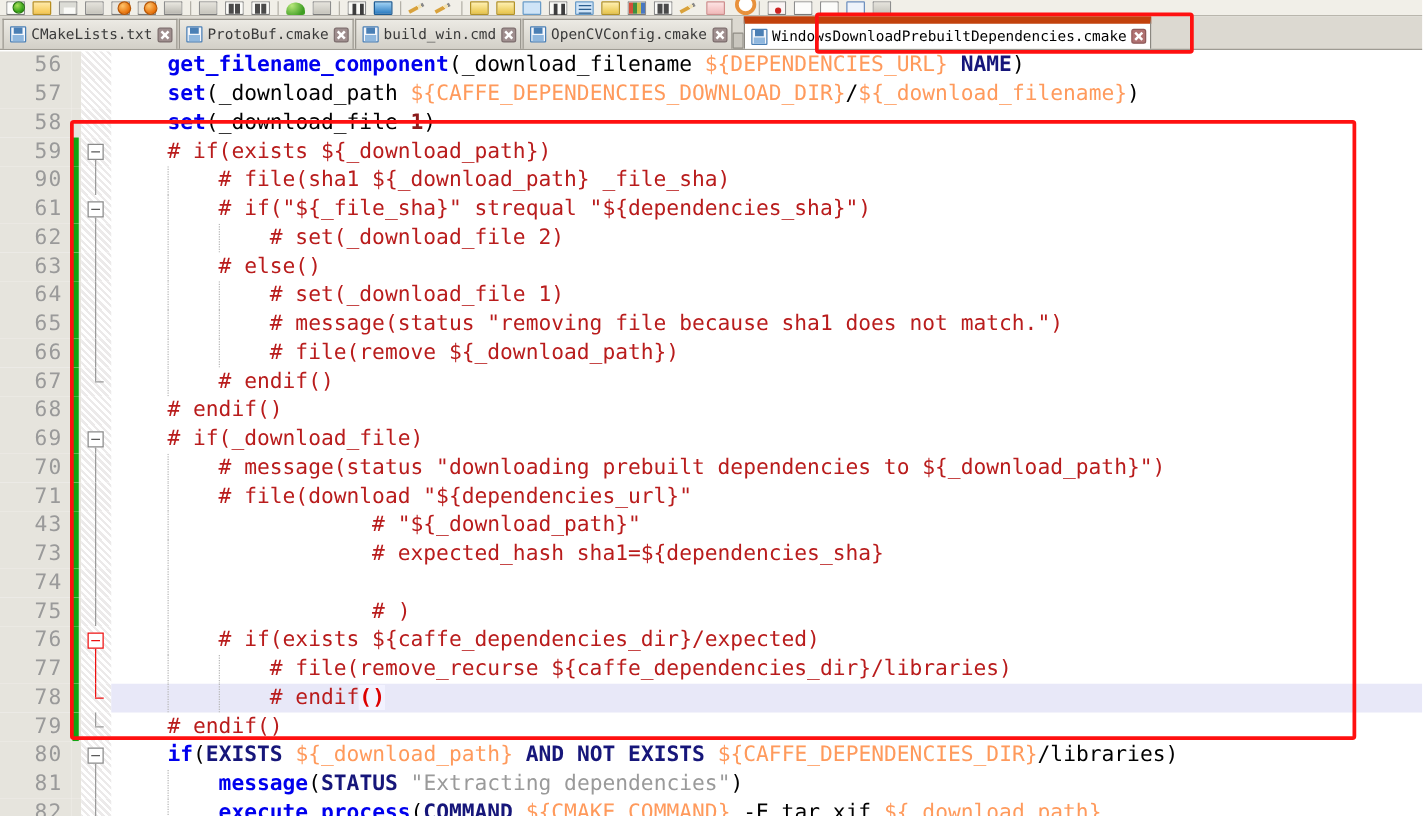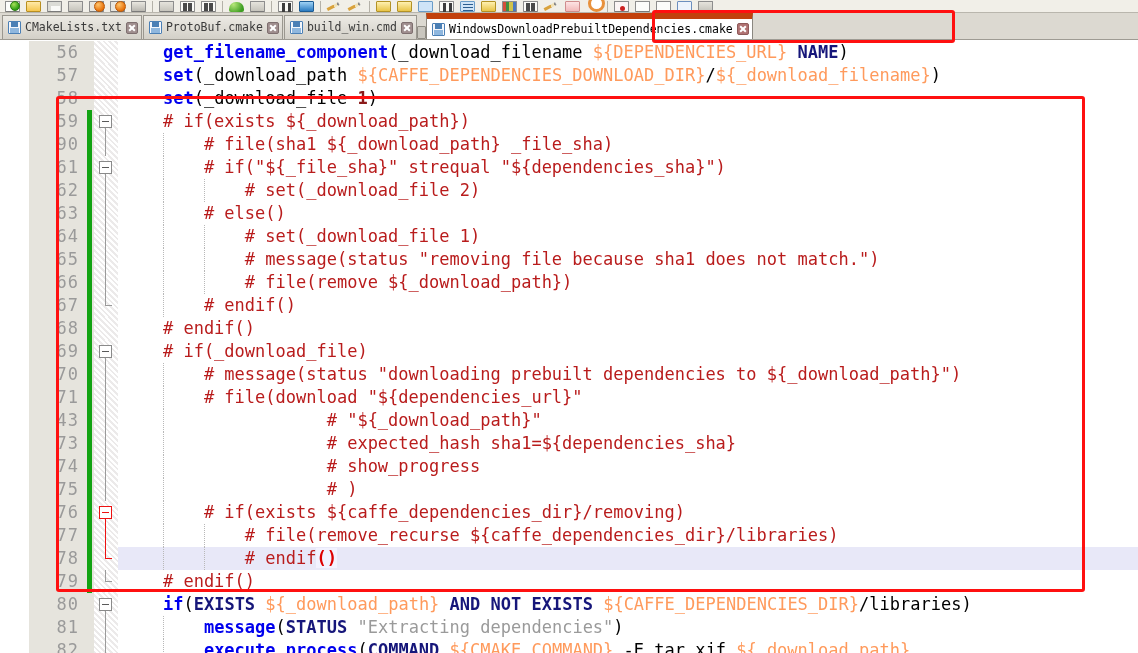--- a/index.html
+++ b/index.html
@@ -201,21 +201,20 @@
     margin-left: -1px;
     position: relative;
   }
 
   
   #editor {
     position: absolute; left: 0; top: 41px;
     width: 1138px; height: 612px;
     background: #ffffff;
     overflow: hidden;
-    padding-left: 29px;
   }
   .row {
     position: relative;
     height: 23px;
     display: flex;
     align-items: stretch;
   }
   .row.current .code { background: #e8e8f8; }
   .row.current .gutter-num { background: #e6e4dd; }
 
@@ -442,20 +441,25 @@
       <div class="tab">
         <span class="tab-icon"></span>
         <span class="tab-label">ProtoBuf.cmake</span>
         <span class="tab-close"></span>
       </div>
       <div class="tab">
         <span class="tab-icon"></span>
         <span class="tab-label">build_win.cmd</span>
         <span class="tab-close"></span>
       </div>
+      <div class="tab">
+        <span class="tab-icon"></span>
+        <span class="tab-label">OpenCVConfig.cmake</span>
+        <span class="tab-close"></span>
+      </div>
       <span class="tab-scrollmark"></span>
       <div class="tab active">
         <span class="tab-icon"></span>
         <span class="tab-label">WindowsDownloadPrebuiltDependencies.cmake</span>
         <span class="tab-close"></span>
       </div>
     </div>
 
   <div id="editor">
       <div class="row">
@@ -597,38 +601,38 @@
           <div class="fold-line"></div>
         </div>
         <div class="code"><span class="ig" style="left: 44.8px;"></span><span class="t-comment">                    # expected_hash sha1=${dependencies_sha}</span></div>
       </div>
       <div class="row">
         <div class="gutter-num">74</div>
         <div class="gutter-change changed"></div>
         <div class="gutter-fold">
           <div class="fold-line"></div>
         </div>
-        <div class="code"><span class="ig" style="left: 44.8px;"></span><span class="t-comment">                    # show_progress</span></div>
+        <div class="code"><span class="ig" style="left: 44.8px;"></span></div>
       </div>
       <div class="row">
         <div class="gutter-num">75</div>
         <div class="gutter-change changed"></div>
         <div class="gutter-fold">
           <div class="fold-line"></div>
         </div>
         <div class="code"><span class="ig" style="left: 44.8px;"></span><span class="t-comment">                    # )</span></div>
       </div>
       <div class="row">
         <div class="gutter-num">76</div>
         <div class="gutter-change changed"></div>
         <div class="gutter-fold">
           <div class="fold-line half-bottom red"></div>
           <div class="fold-box red"></div>
         </div>
-        <div class="code"><span class="ig" style="left: 44.8px;"></span><span class="t-comment">        # if(exists ${caffe_dependencies_dir}/removing)</span></div>
+        <div class="code"><span class="ig" style="left: 44.8px;"></span><span class="t-comment">        # if(exists ${caffe_dependencies_dir}/expected)</span></div>
       </div>
       <div class="row">
         <div class="gutter-num">77</div>
         <div class="gutter-change changed"></div>
         <div class="gutter-fold">
           <div class="fold-line red"></div>
         </div>
         <div class="code"><span class="ig" style="left: 44.8px;"></span><span class="ig" style="left: 85.6px;"></span><span class="t-comment">            # file(remove_recurse ${caffe_dependencies_dir}/libraries)</span></div>
       </div>
       <div class="row current">

